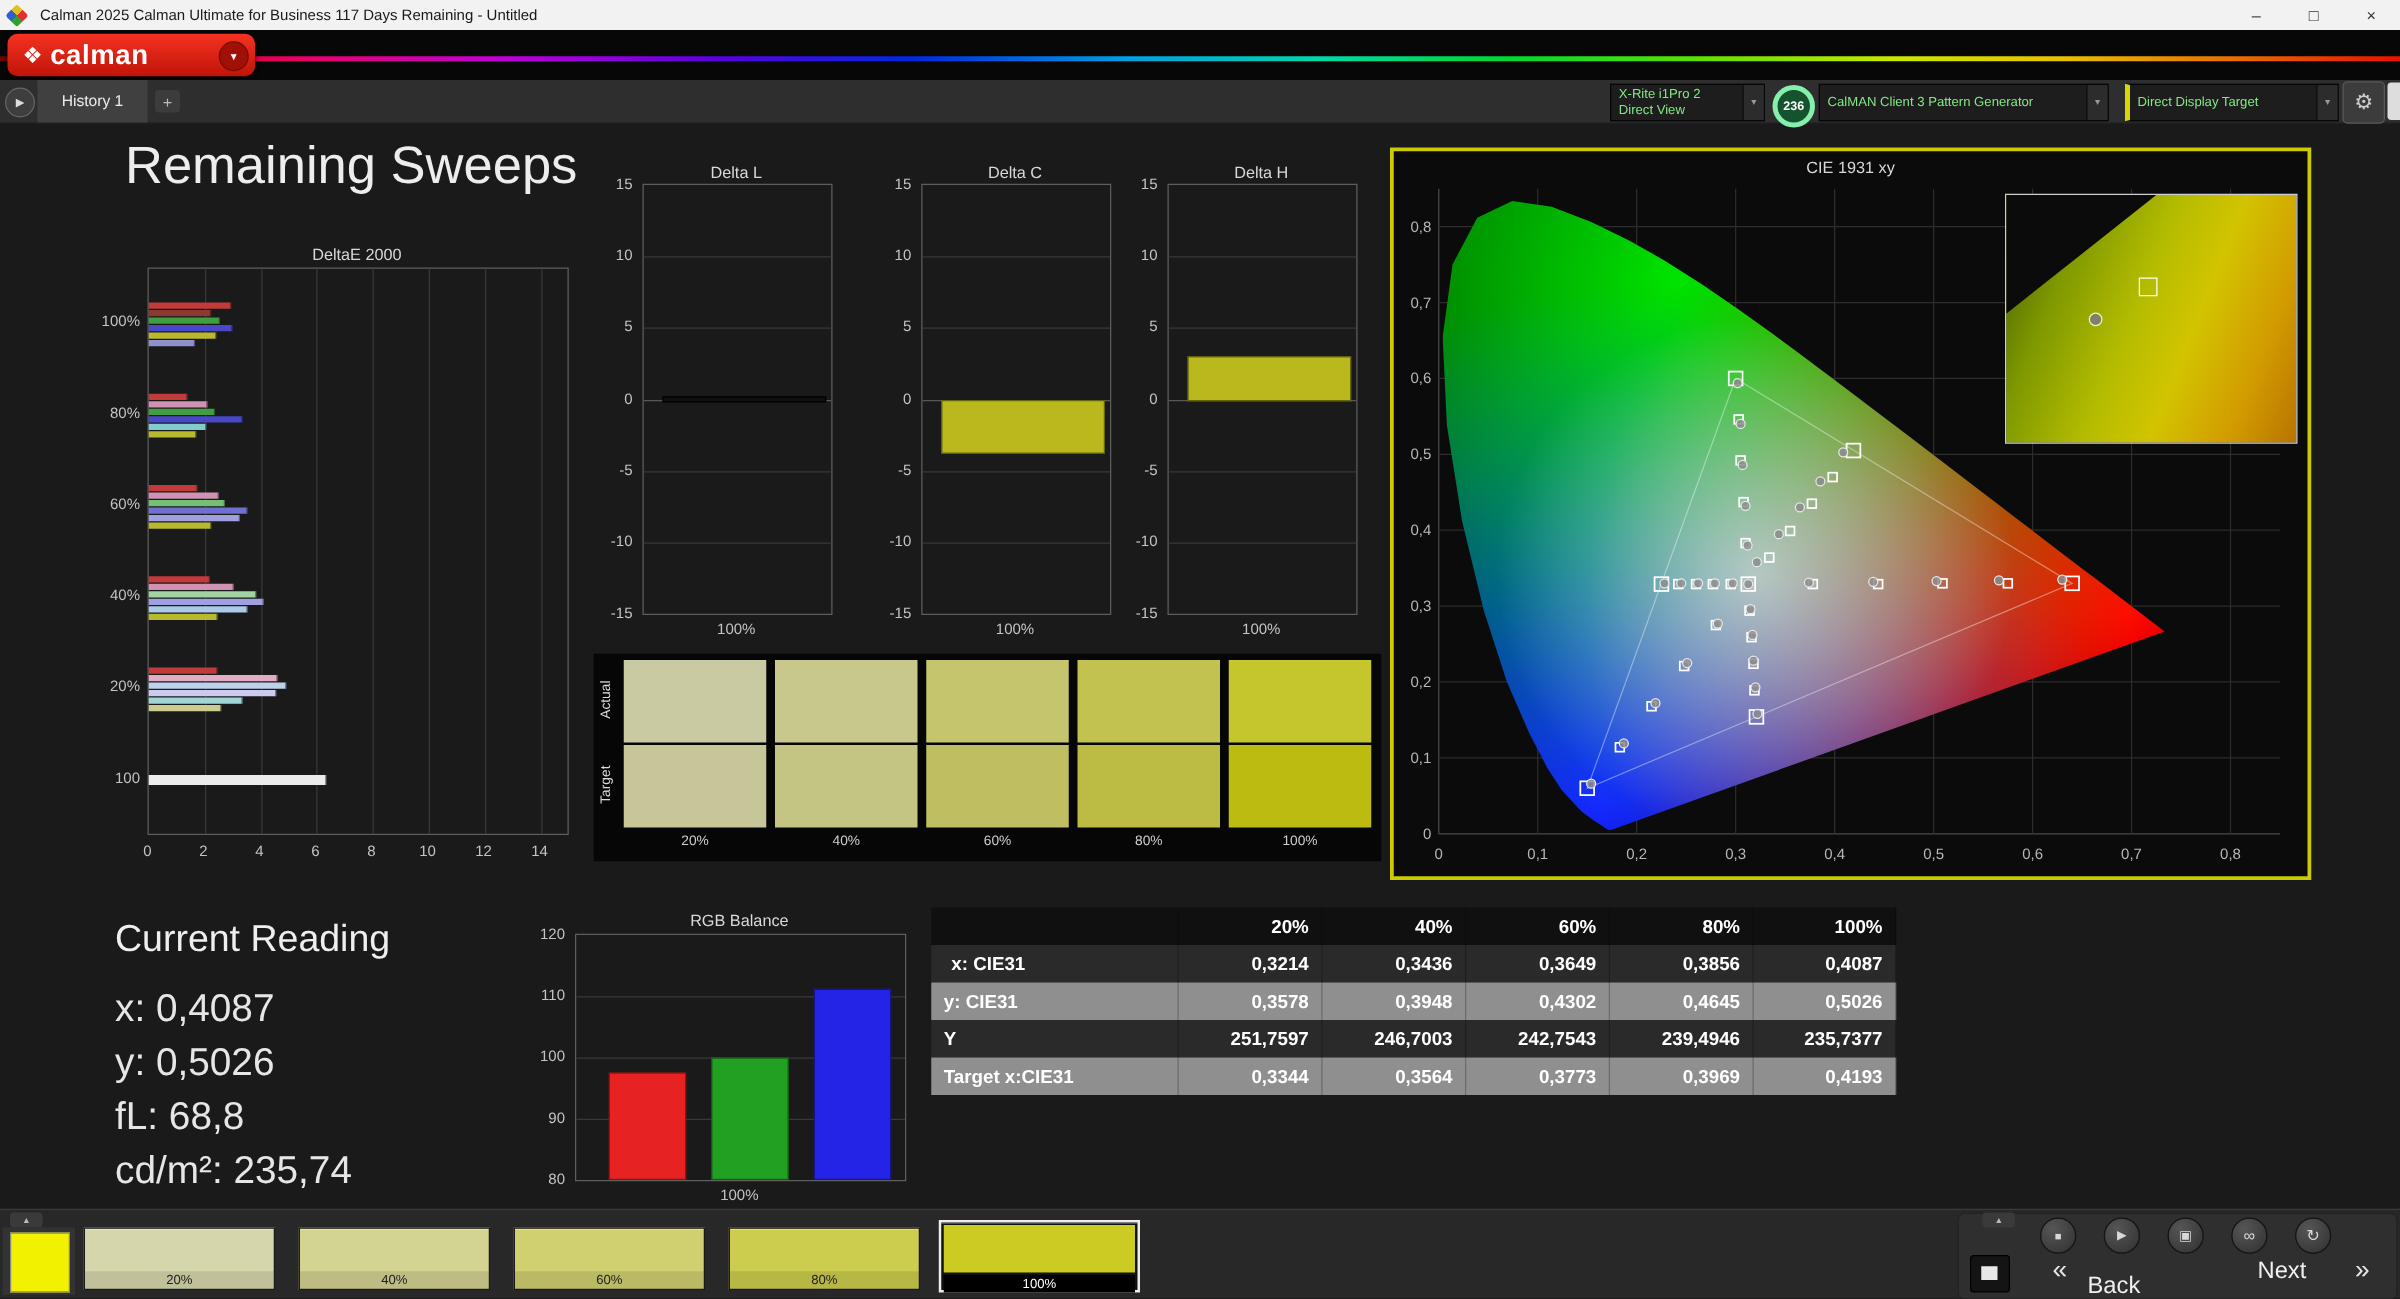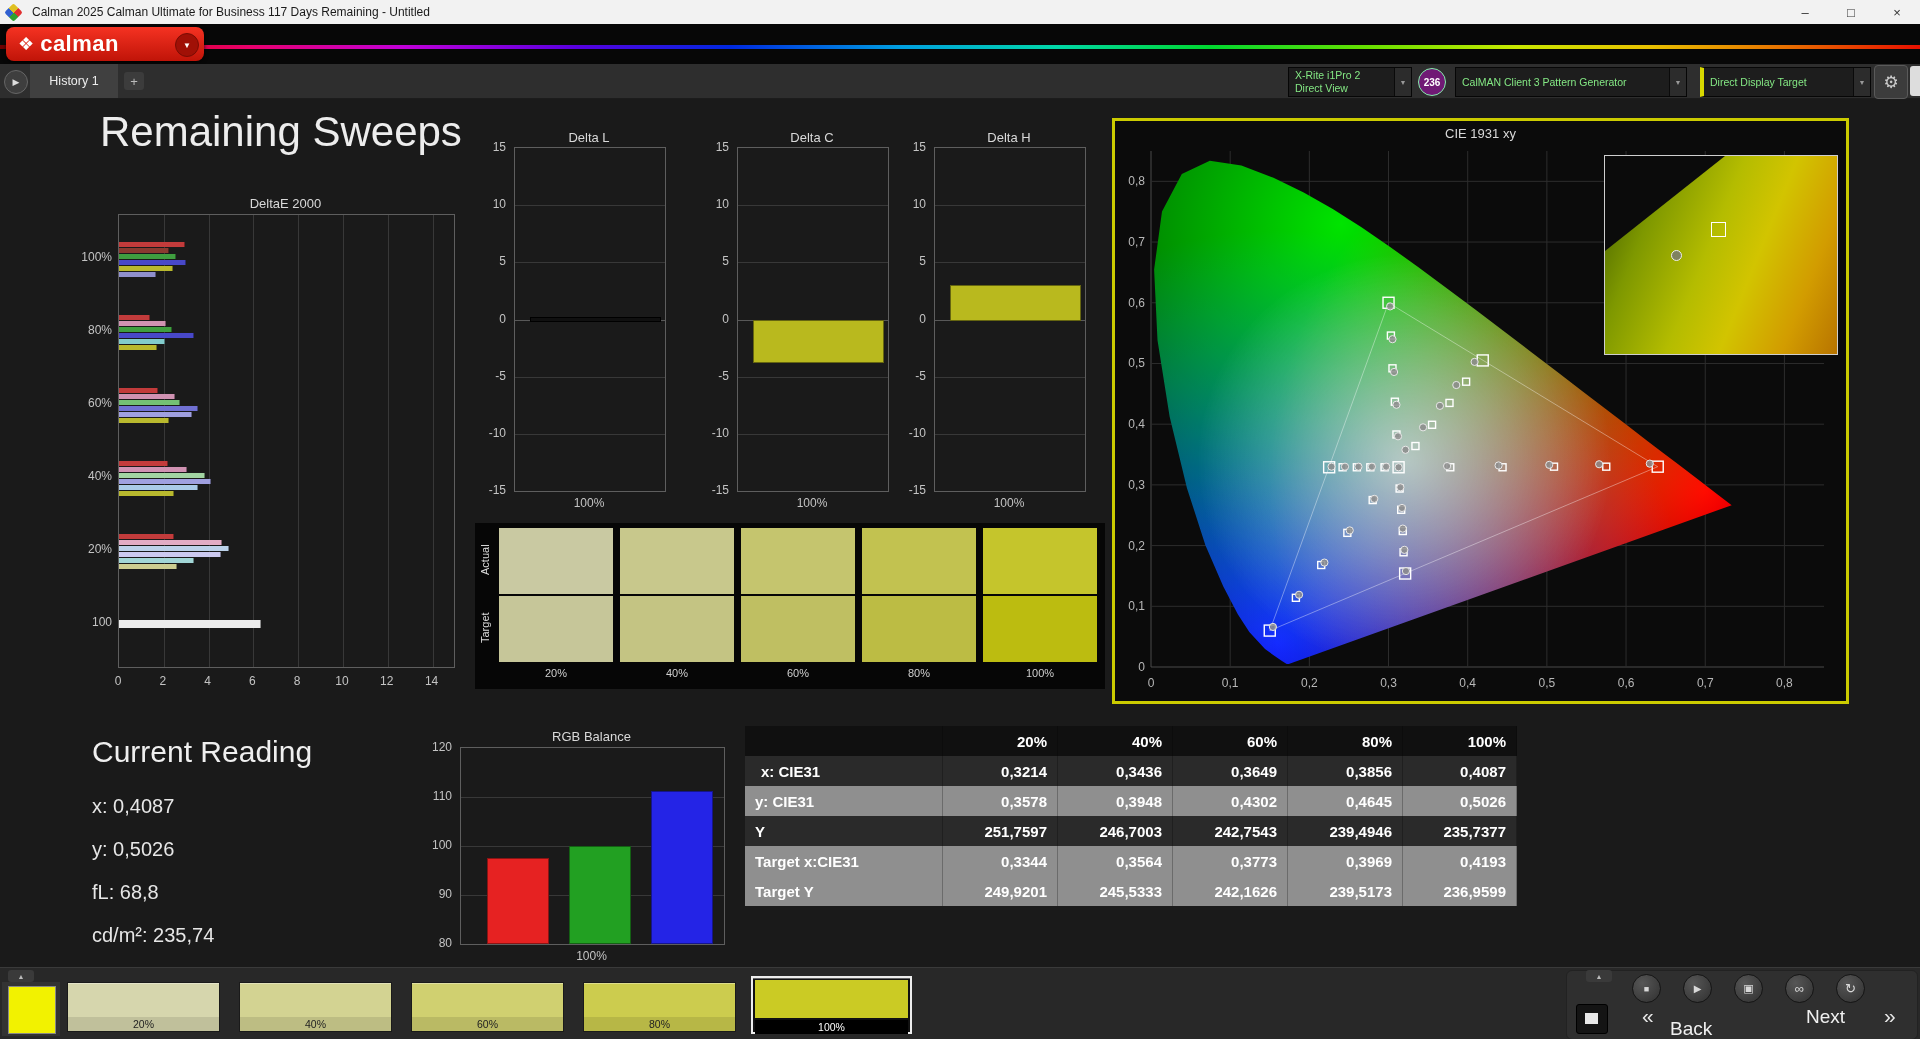--- a/index.html
+++ b/index.html
@@ -37,21 +37,21 @@
   .tab{position:absolute;left:30px;top:0;width:88px;height:34px;background:#404040;
        color:#ececec;font-size:12.5px;display:flex;align-items:center;justify-content:center;}
   .tab-add{position:absolute;left:124px;top:8px;width:20px;height:18px;background:#3c3c3c;
            border-radius:3px;color:#bbb;font-size:13px;display:flex;align-items:center;justify-content:center;}
   .devbox{position:absolute;top:3px;height:28px;background:#1d1d1d;border:1px solid #060606;
           display:flex;align-items:center;color:#84e884;font-size:10.5px;}
   .devbox .chev{margin-left:auto;width:16px;height:100%;background:#2c2c2c;color:#999;font-size:7px;
           display:flex;align-items:center;justify-content:center;border-left:1px solid #0a0a0a;}
   .devtext{padding-left:6px;line-height:13px;}
   .badge{position:absolute;left:1418px;top:4px;width:26px;height:26px;border-radius:50%;
-         background:#701a75;border:1px solid #86efac;color:#fff;font-size:10px;font-weight:bold;
+         background:#14532d;border:4px solid #86efac;color:#fff;font-size:10px;font-weight:bold;
          display:flex;align-items:center;justify-content:center;}
   .gearbtn{position:absolute;left:1874px;top:1px;width:32px;height:32px;background:#3c3c3c;
            border:1px solid #5a5a5a;border-radius:4px;color:#ccc;font-size:17px;
            display:flex;align-items:center;justify-content:center;}
   .sliver{position:absolute;left:1910px;top:2px;width:10px;height:30px;background:#ddd;border-radius:3px 0 0 3px;}
   
   .page-title{position:absolute;left:100px;top:108px;font-size:42px;font-weight:300;color:#ededed;}
   .chart-title{color:#d9d9d9;font-size:13px;text-align:center;}
   .plot{border:1px solid #5e5e5e;box-sizing:content-box;}
   .vgrid{background:#383838;}
@@ -65,21 +65,21 @@
   #swatch-grid{background:#060606;}
   #cie-panel{border:3px solid #cbcb00;background:#0b0b0b;}
   #cie-inset{border:1px solid #cfcfcf;overflow:hidden;
     background:linear-gradient(112deg,#3f5a00 0%,#7e9800 22%,#b4bc00 45%,#d2c400 62%,#d29c00 82%,#b87400 100%);}
   #cie-inset .wedge{position:absolute;left:0;top:0;width:0;height:0;
     border-left:120px solid #0b0b0b;border-bottom:95px solid transparent;}
   #cie-inset .mpt{position:absolute;width:9px;height:9px;border-radius:50%;
     background:rgba(120,120,120,.8);border:1.5px solid #eee;}
   #cie-inset .tpt{position:absolute;width:13px;height:13px;border:1.5px solid #fff;}
   .cr-title{font-size:30px;font-weight:300;color:#efefef;margin-bottom:16px;}
-  .cr-line{font-size:20px;color:#e6e6e6;line-height:43px;}
+  .cr-line{font-size:31px;color:#e6e6e6;line-height:43px;}
   
   .trow{display:flex;height:30px;}
   .tcell{box-sizing:border-box;padding:0 10px;font-weight:bold;font-size:15px;color:#fff;
          display:flex;align-items:center;border-right:1px solid rgba(0,0,0,.25);}
   .tcell.num{justify-content:flex-end;}
   .trow.hd{background:#101010;}
   .trow.dark{background:#2a2a2a;}
   .trow.light{background:#8f8f8f;}
   
   #bottom-bar{position:absolute;left:0;top:967px;width:1920px;height:72px;background:#282828;
@@ -486,28 +486,20 @@
         <div class="tcell num" style="width: 114px;">235,7377</div>
       </div>
       <div class="trow light">
         <div class="tcell" style="width: 198px;">Target x:CIE31</div>
         <div class="tcell num" style="width: 115px;">0,3344</div>
         <div class="tcell num" style="width: 115px;">0,3564</div>
         <div class="tcell num" style="width: 115px;">0,3773</div>
         <div class="tcell num" style="width: 115px;">0,3969</div>
         <div class="tcell num" style="width: 114px;">0,4193</div>
       </div>
-      <div class="trow light">
-        <div class="tcell" style="width: 198px;">Target Y</div>
-        <div class="tcell num" style="width: 115px;">249,9201</div>
-        <div class="tcell num" style="width: 115px;">245,5333</div>
-        <div class="tcell num" style="width: 115px;">242,1626</div>
-        <div class="tcell num" style="width: 115px;">239,5173</div>
-        <div class="tcell num" style="width: 114px;">236,9599</div>
-      </div>
     </div>
 
   <div id="bottom-bar">
     <div class="minichev" style="left:8px;top:2px;">▲</div>
     <div class="abs" style="left:2px;top:14px;width:58px;height:54px;background:#333;"></div>
     <div id="current-patch" class="abs" style="left: 8px; top: 18px; width: 46px; height: 46px; border: 1px solid rgb(136, 136, 136); background: rgb(242, 242, 0);"></div>
     <div id="tiles-holder">
         <div class="abs tile" style="left: 67px; top: 14px; width: 153px; height: 50px; background: rgb(214, 214, 173);">
           <div class="tilelabel" style="background: rgba(0, 0, 0, 0.1); color: rgb(34, 34, 34);">20%</div>
         </div>

